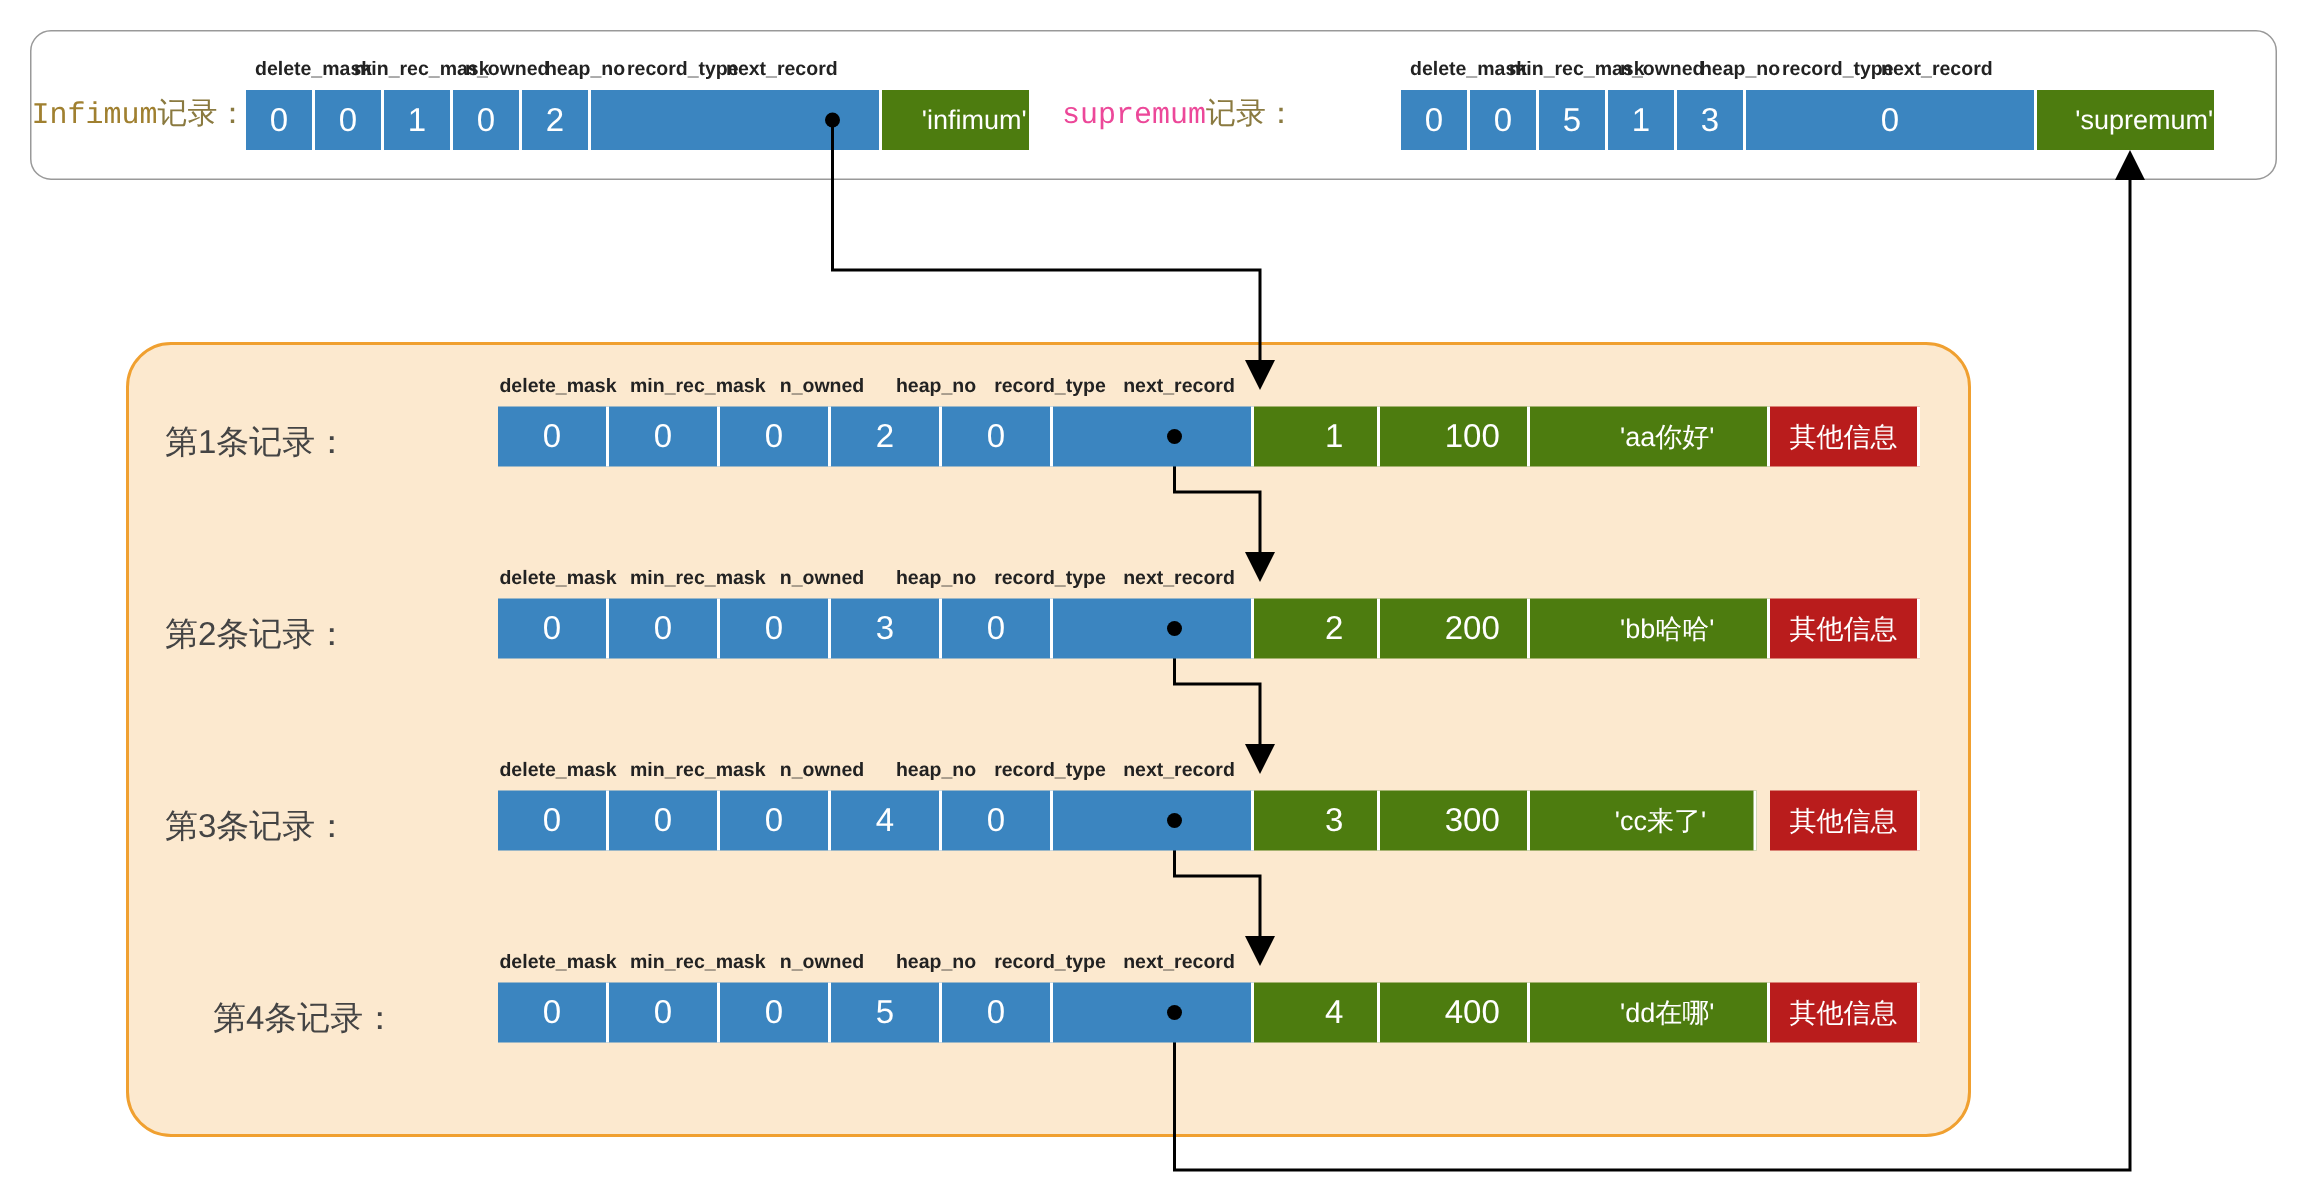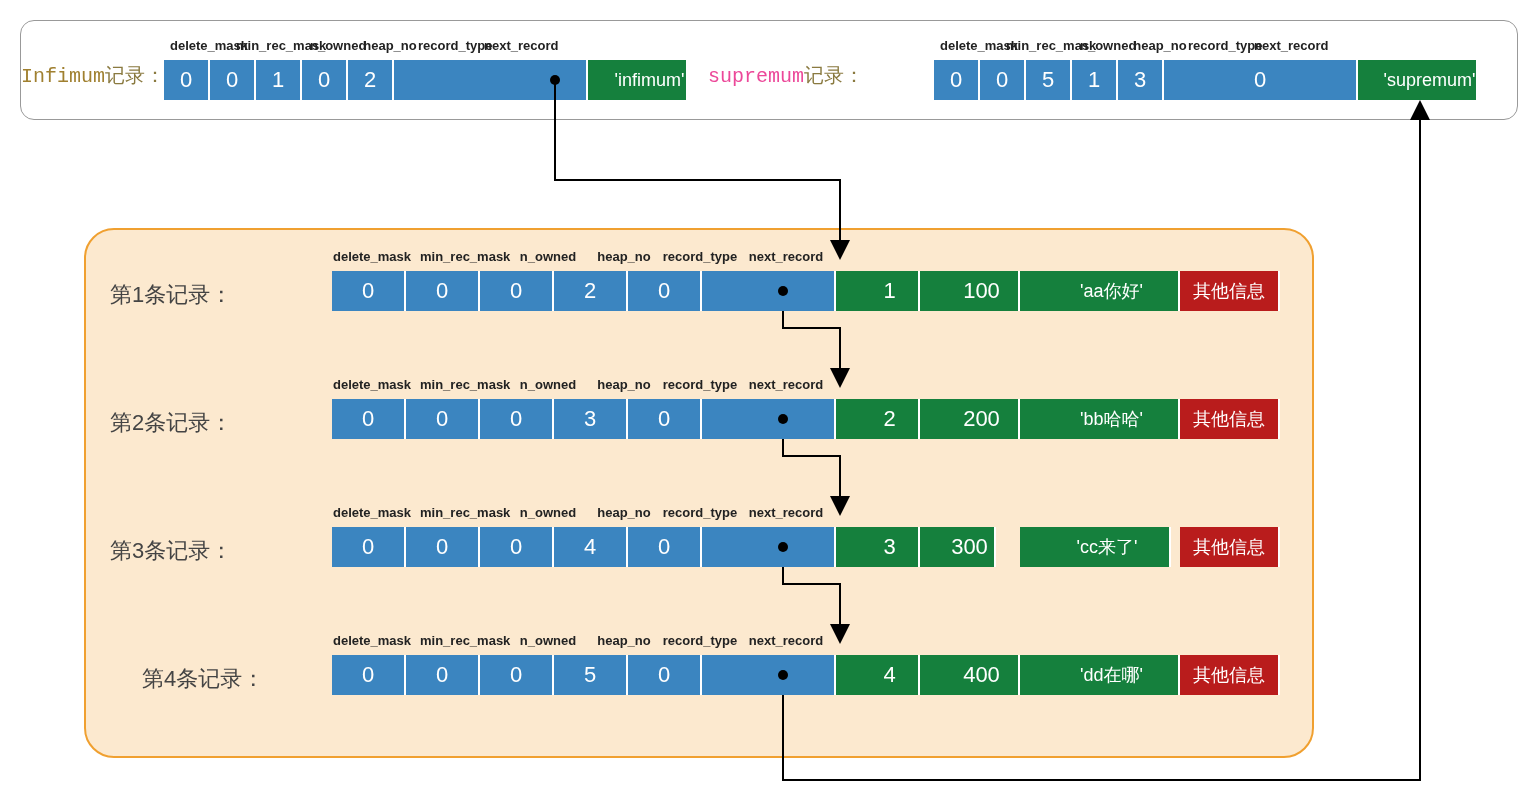--- a/index.html
+++ b/index.html
@@ -50,21 +50,21 @@
     position: absolute;
     height: 40px;
     color: #fff;
     font-size: 22px;
     display: flex;
     align-items: center;
     justify-content: center;
     border-right: 2px solid #fff;
   }
   .cell.blue   { background: #3b85c0; }
-  .cell.orange { background: #15803d; padding-left: 25px; }
+  .cell.orange { background: #4d7c0f; padding-left: 25px; }
   .cell.gray   { background: #b91c1c; }
 
   .dot {
     position: absolute;
     width: 10px; height: 10px;
     background: #000;
     border-radius: 50%;
     transform: translate(-5px,-5px);
   }
   svg.arrows {
@@ -184,21 +184,21 @@
 <div class="col-head" style="left: 584px; top: 505px; width: 80px;">heap_no</div>
 <div class="col-head" style="left: 660px; top: 505px; width: 80px;">record_type</div>
 <div class="col-head" style="left: 746px; top: 505px; width: 80px;">next_record</div>
 <div class="cell blue" style="left: 332px; top: 527px; width: 74px;">0</div>
 <div class="cell blue" style="left: 406px; top: 527px; width: 74px;">0</div>
 <div class="cell blue" style="left: 480px; top: 527px; width: 74px;">0</div>
 <div class="cell blue" style="left: 554px; top: 527px; width: 74px;">4</div>
 <div class="cell blue" style="left: 628px; top: 527px; width: 74px;">0</div>
 <div class="cell blue" style="left: 702px; top: 527px; width: 134px;"></div>
 <div class="cell orange" style="left: 836px; top: 527px; width: 84px;">3</div>
-<div class="cell orange" style="left: 920px; top: 527px; width: 76px;">300</div>
+<div class="cell orange" style="left: 920px; top: 527px; width: 100px;">300</div>
 <div class="cell orange" style="left: 1020px; top: 527px; width: 151px; font-size: 18px;">'cc来了'</div>
 <div class="cell gray" style="left: 1180px; top: 527px; width: 100px; font-size: 18px;">其他信息</div>
 <div class="dot" style="left: 783px; top: 547px;"></div>
 <div class="label-text row-label" style="left: 110px; top: 664px; margin-left: 32px;">第4条记录：</div>
 <div class="col-head" style="left: 332px; top: 633px; width: 80px;">delete_mask</div>
 <div class="col-head" style="left: 420px; top: 633px; width: 80px;">min_rec_mask</div>
 <div class="col-head" style="left: 508px; top: 633px; width: 80px;">n_owned</div>
 <div class="col-head" style="left: 584px; top: 633px; width: 80px;">heap_no</div>
 <div class="col-head" style="left: 660px; top: 633px; width: 80px;">record_type</div>
 <div class="col-head" style="left: 746px; top: 633px; width: 80px;">next_record</div>

